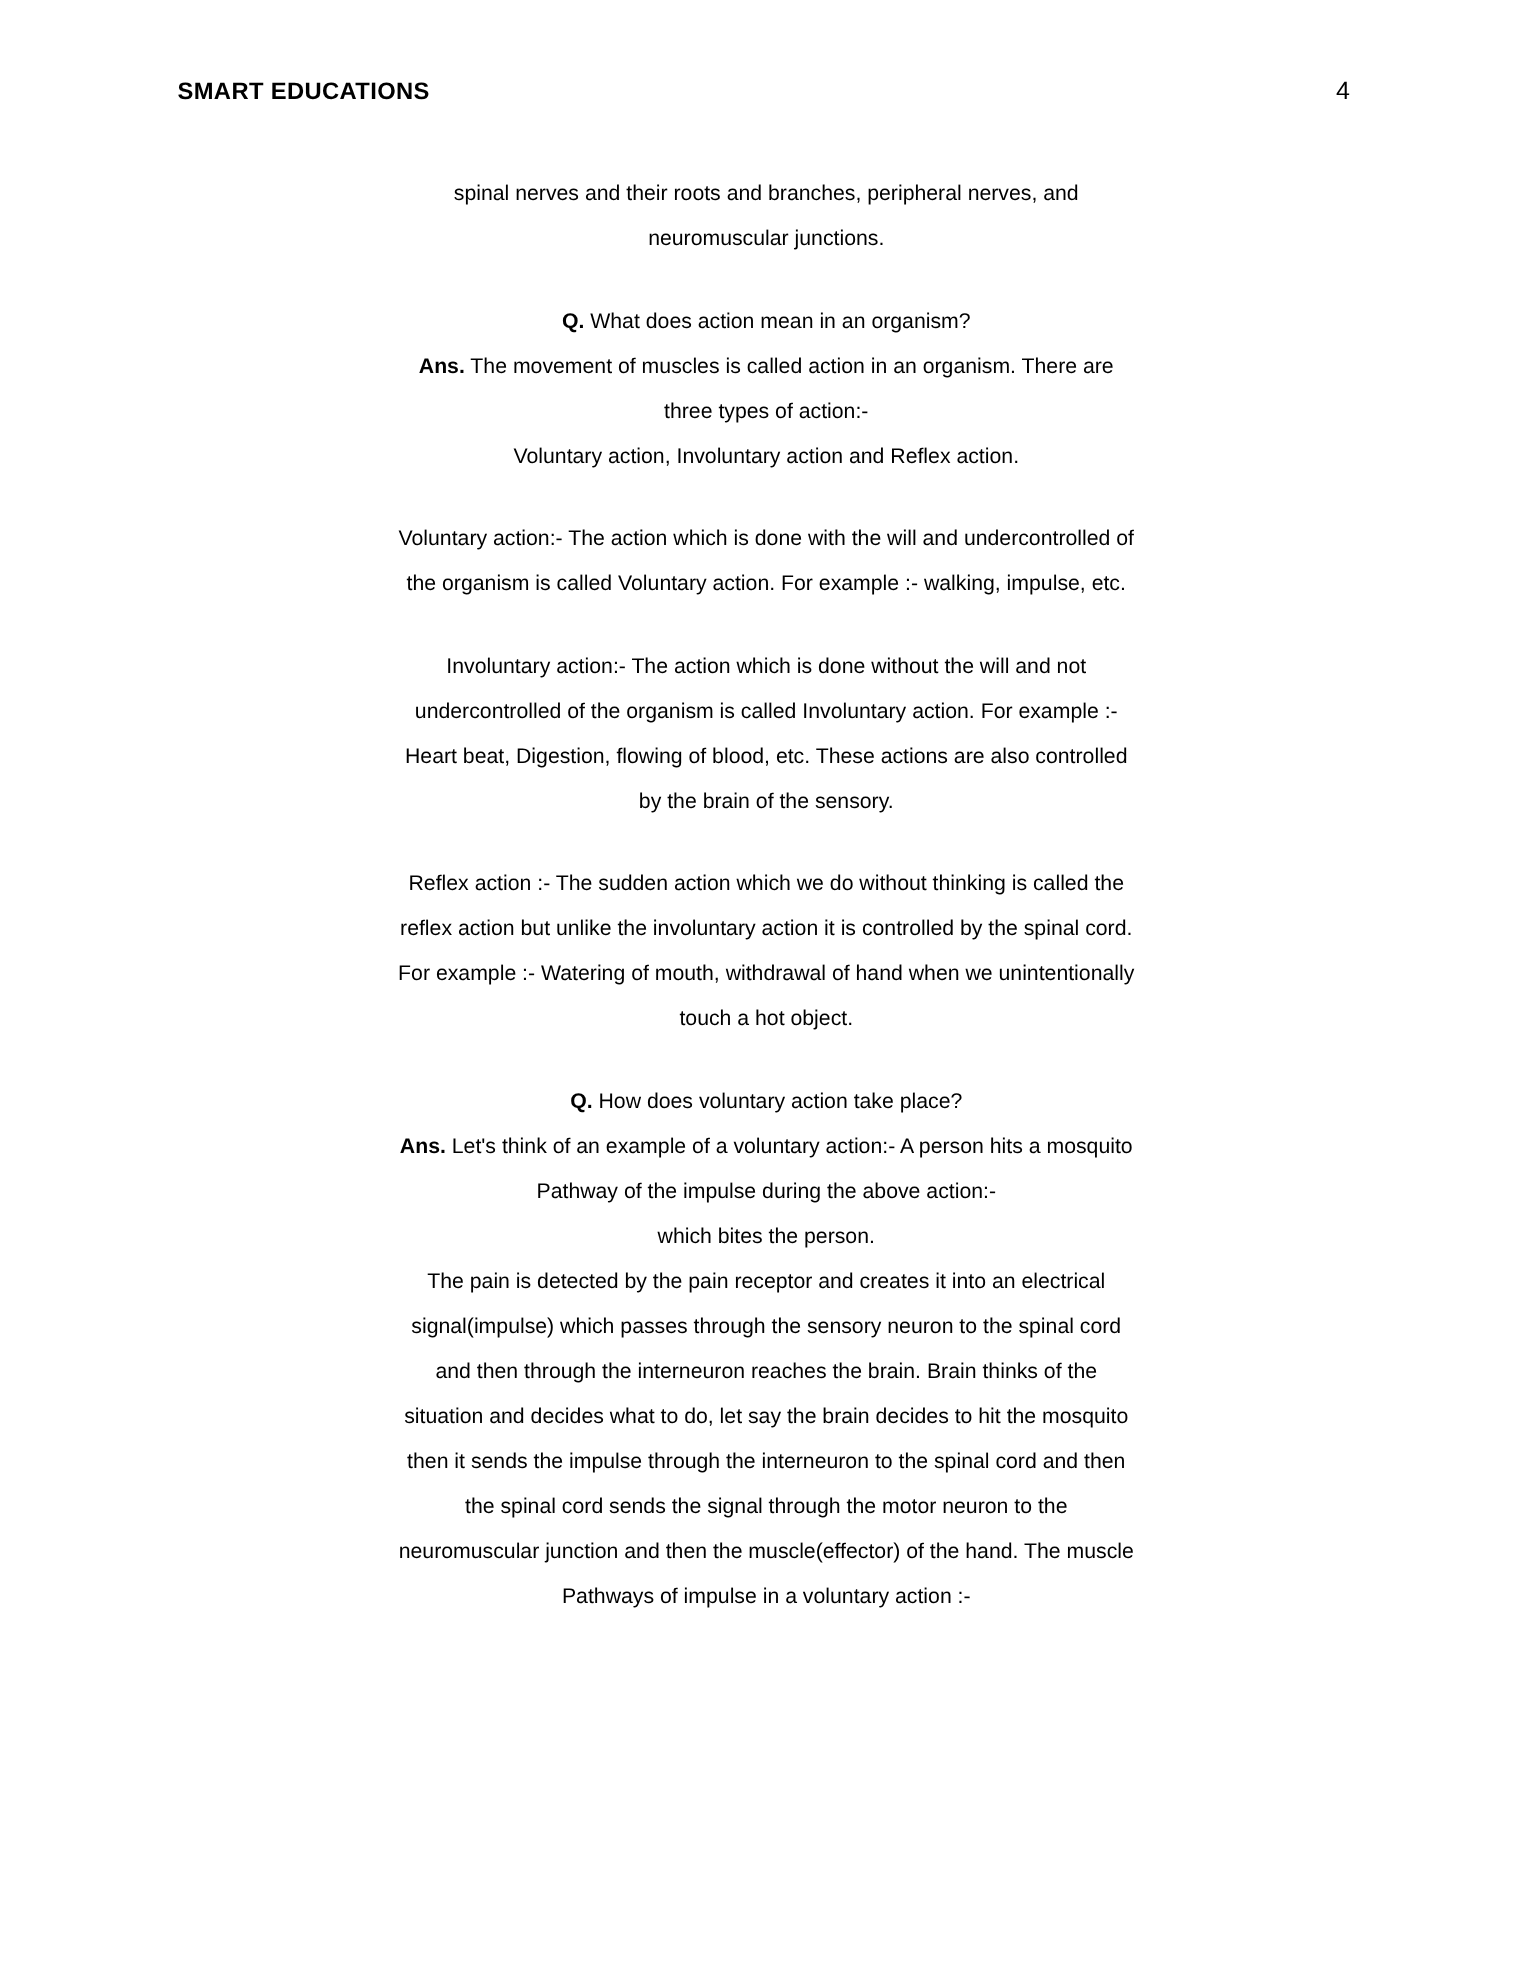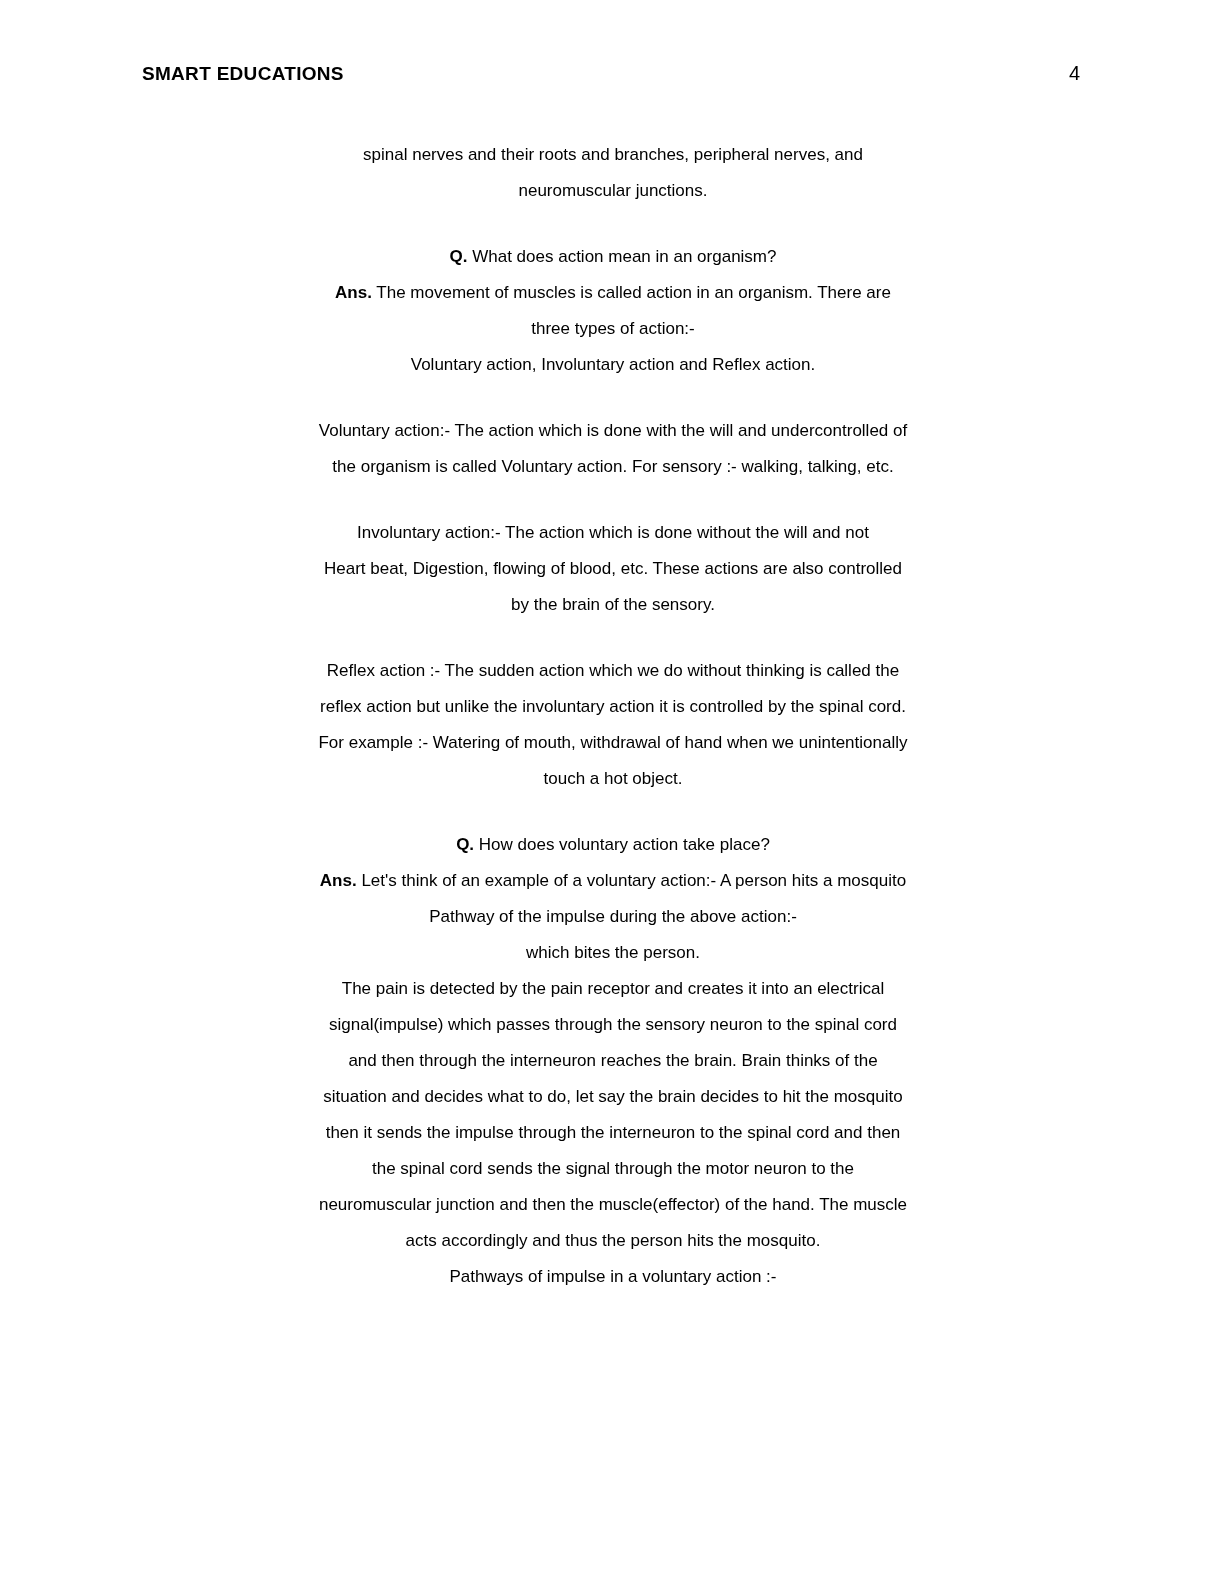--- a/index.html
+++ b/index.html
@@ -74,25 +74,26 @@
 
     <p class="para">
       <span class="line"><span class="lead">Q.</span><span> What does action mean in an organism?</span></span>
       <span class="line"><span class="lead">Ans.</span><span> The movement of muscles is called action in an organism. There are</span></span>
       <span class="line">three types of action:-</span>
       <span class="line">Voluntary action, Involuntary action and Reflex action.</span>
     </p>
 
     <p class="para">
       <span class="line">Voluntary action:- The action which is done with the will and undercontrolled of</span>
-      <span class="line">the organism is called Voluntary action. For sensory :- walking, talking, etc.</span>
+      <span class="line">the organism is called Voluntary action. For example :- walking, impulse, etc.</span>
     </p>
 
     <p class="para">
       <span class="line">Involuntary action:- The action which is done without the will and not</span>
+      <span class="line">undercontrolled of the organism is called Involuntary action. For example :-</span>
       <span class="line">Heart beat, Digestion, flowing of blood, etc. These actions are also controlled</span>
       <span class="line">by the brain of the sensory.</span>
     </p>
 
     <p class="para">
       <span class="line">Reflex action :- The sudden action which we do without thinking is called the</span>
       <span class="line">reflex action but unlike the involuntary action it is controlled by the spinal cord.</span>
       <span class="line">For example :- Watering of mouth, withdrawal of hand when we unintentionally</span>
       <span class="line">touch a hot object.</span>
     </p>
@@ -102,18 +103,17 @@
       <span class="line"><span class="lead">Ans.</span><span> Let's think of an example of a voluntary action:- A person hits a mosquito</span></span>
       <span class="line">Pathway of the impulse during the above action:-</span>
       <span class="line">which bites the person.</span>
       <span class="line">The pain is detected by the pain receptor and creates it into an electrical</span>
       <span class="line">signal(impulse) which passes through the sensory neuron to the spinal cord</span>
       <span class="line">and then through the interneuron reaches the brain. Brain thinks of the</span>
       <span class="line">situation and decides what to do, let say the brain decides to hit the mosquito</span>
       <span class="line">then it sends the impulse through the interneuron to the spinal cord and then</span>
       <span class="line">the spinal cord sends the signal through the motor neuron to the</span>
       <span class="line">neuromuscular junction and then the muscle(effector) of the hand. The muscle</span>
-      <span class="line">acts accordingly and thus the person hits the mosquito.</span>
       <span class="line">Pathways of impulse in a voluntary action :-</span>
     </p>
 
   </div>
 </div>
 
 </body></html>

